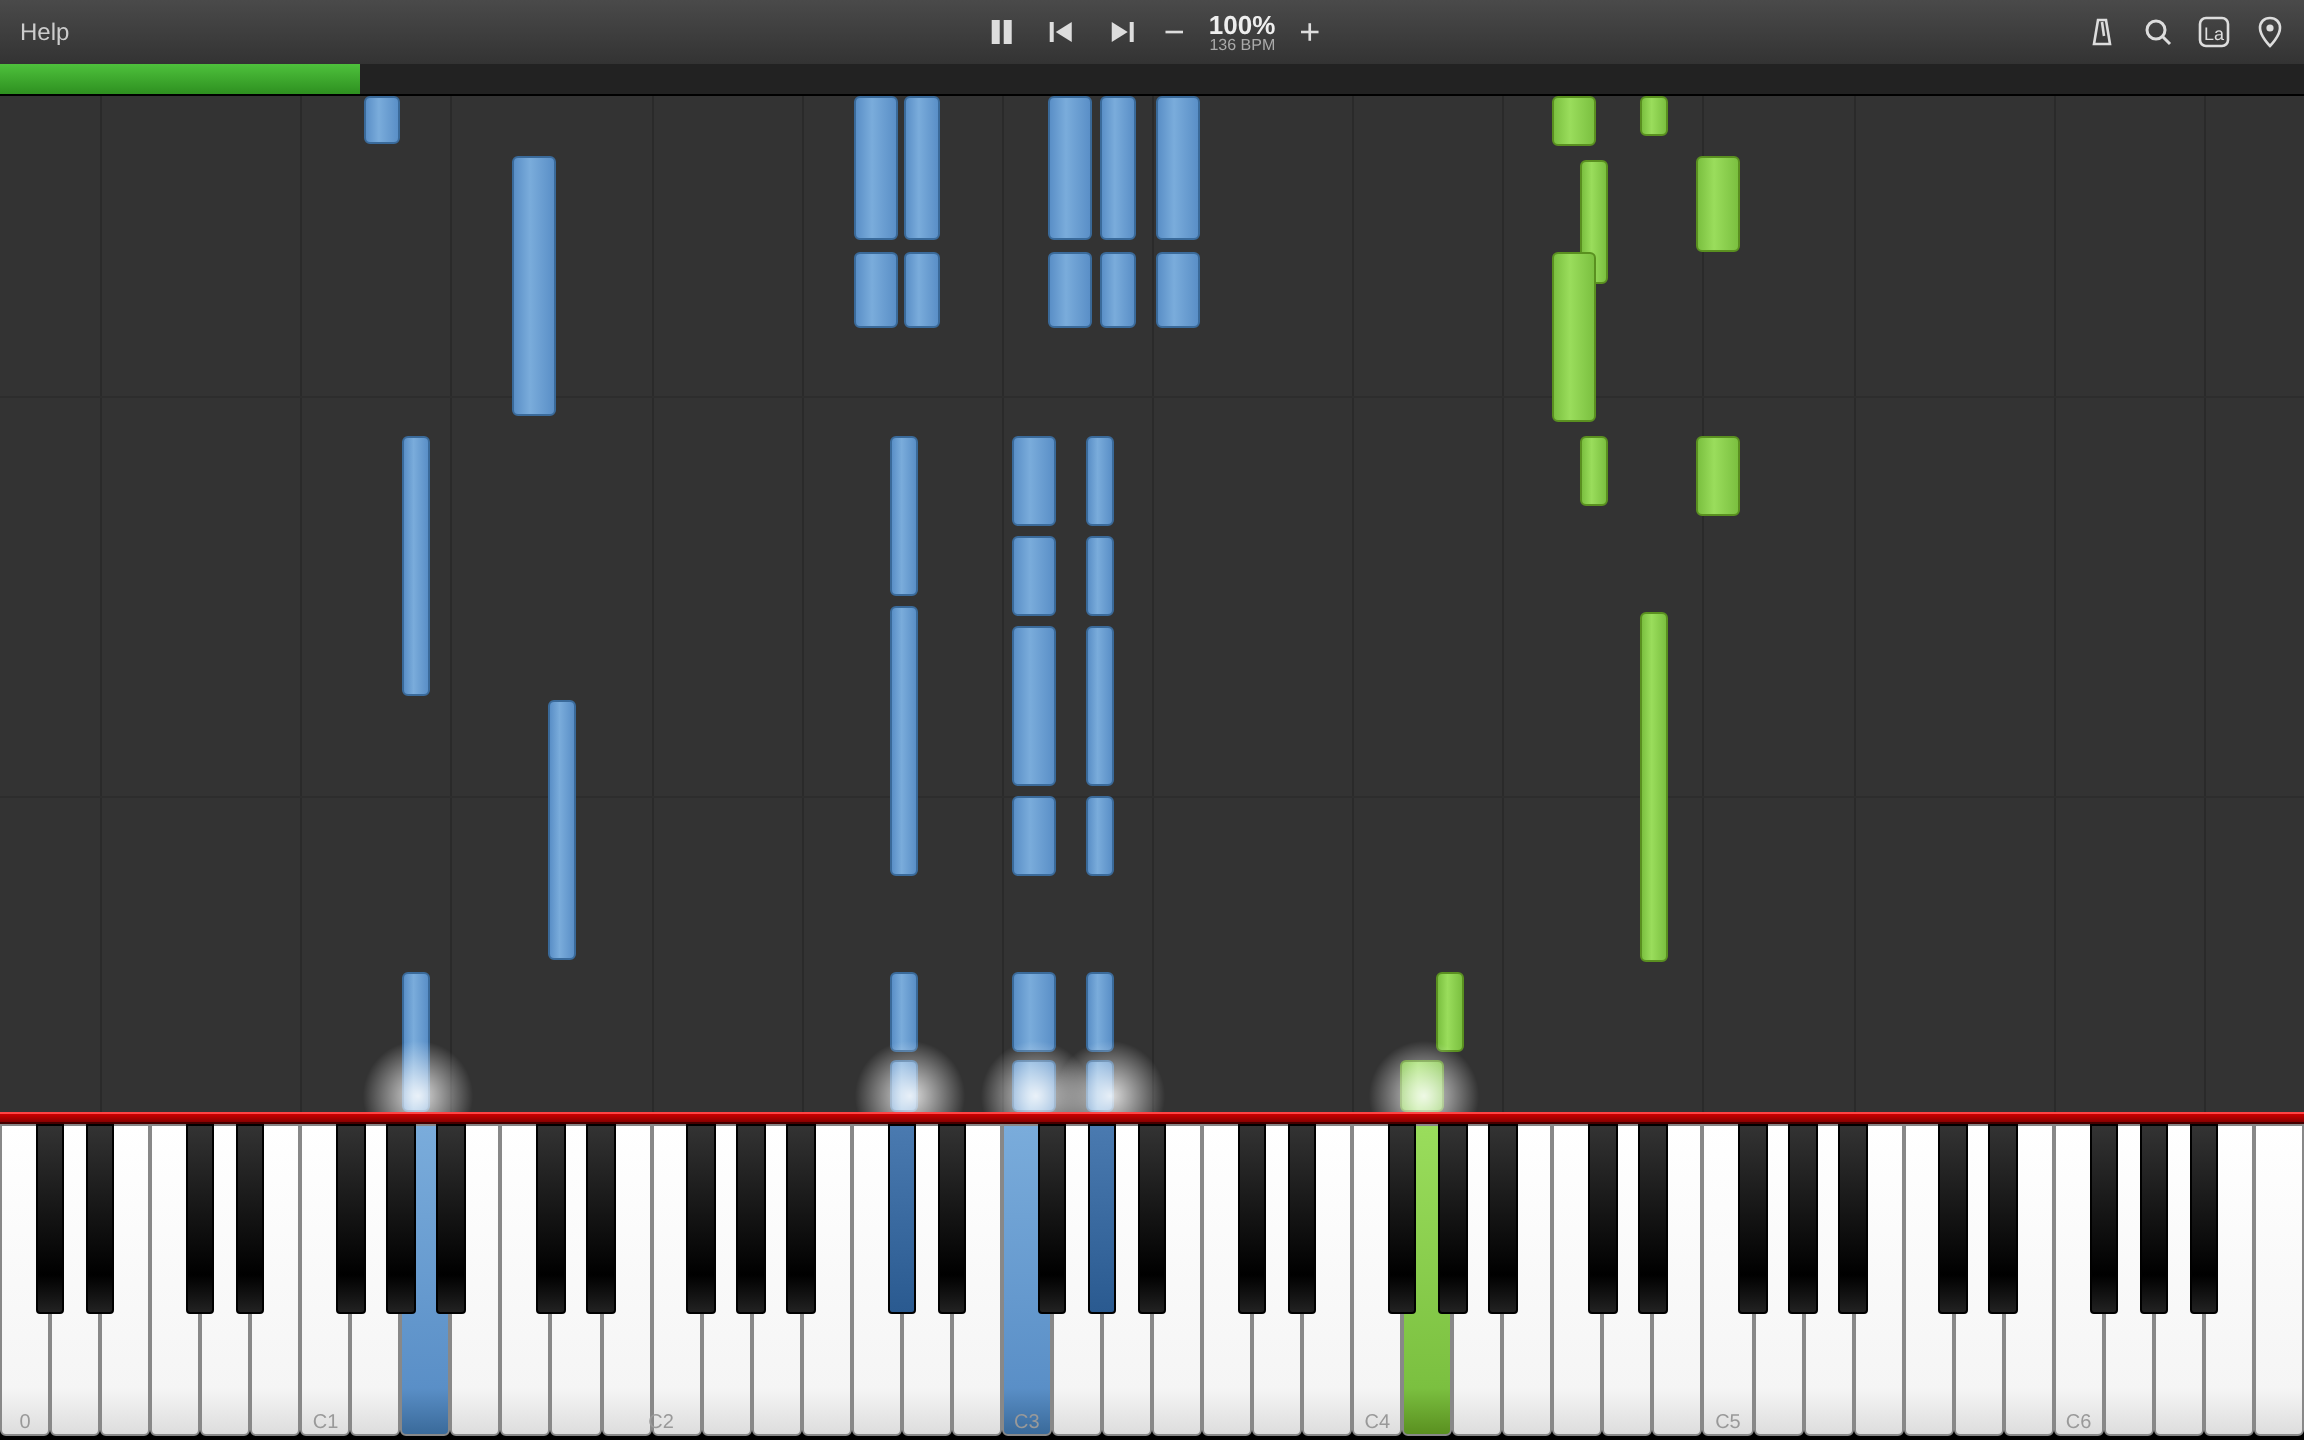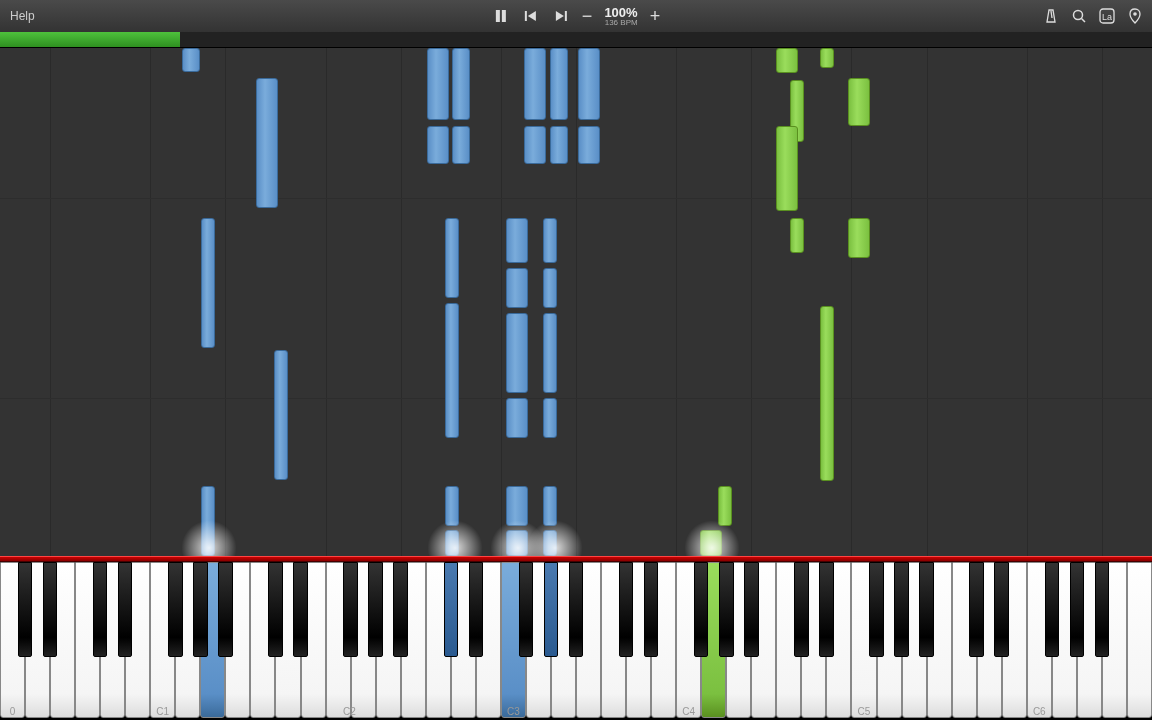--- a/index.html
+++ b/index.html
@@ -243,19 +243,19 @@
       <div class="bkey" style="left: 869.259px; width: 14.5252px;"></div>
       <div class="bkey" style="left: 894.303px; width: 14.5252px;"></div>
       <div class="bkey" style="left: 919.346px; width: 14.5252px;"></div>
       <div class="bkey" style="left: 969.433px; width: 14.5252px;"></div>
       <div class="bkey" style="left: 994.477px; width: 14.5252px;"></div>
       <div class="bkey" style="left: 1044.56px; width: 14.5252px;"></div>
       <div class="bkey" style="left: 1069.61px; width: 14.5252px;"></div>
       <div class="bkey" style="left: 1094.65px; width: 14.5252px;"></div>
       <div class="klabel" style="left: 0px; width: 25.0435px;">0</div>
       <div class="klabel" style="left: 150.261px; width: 25.0435px;">C1</div>
-      <div class="klabel" style="left: 337px; width: 25.0435px;">C2</div>
+      <div class="klabel" style="left: 318px; width: 25.0435px;">C2</div>
       <div class="klabel" style="left: 500.87px; width: 25.0435px;">C3</div>
       <div class="klabel" style="left: 676.174px; width: 25.0435px;">C4</div>
       <div class="klabel" style="left: 851.478px; width: 25.0435px;">C5</div>
       <div class="klabel" style="left: 1026.78px; width: 25.0435px;">C6</div>
     </div>
 </div>
 
 </body></html>

